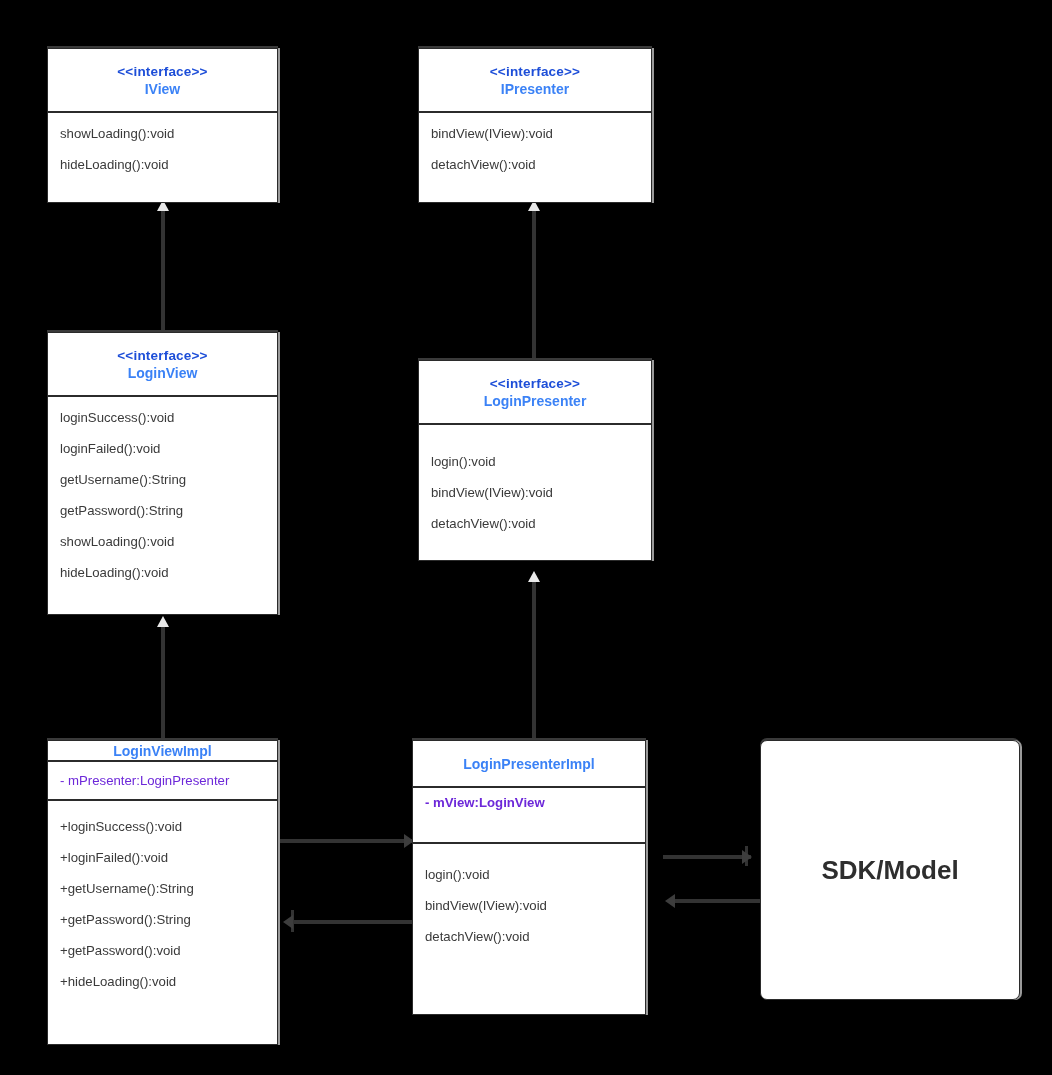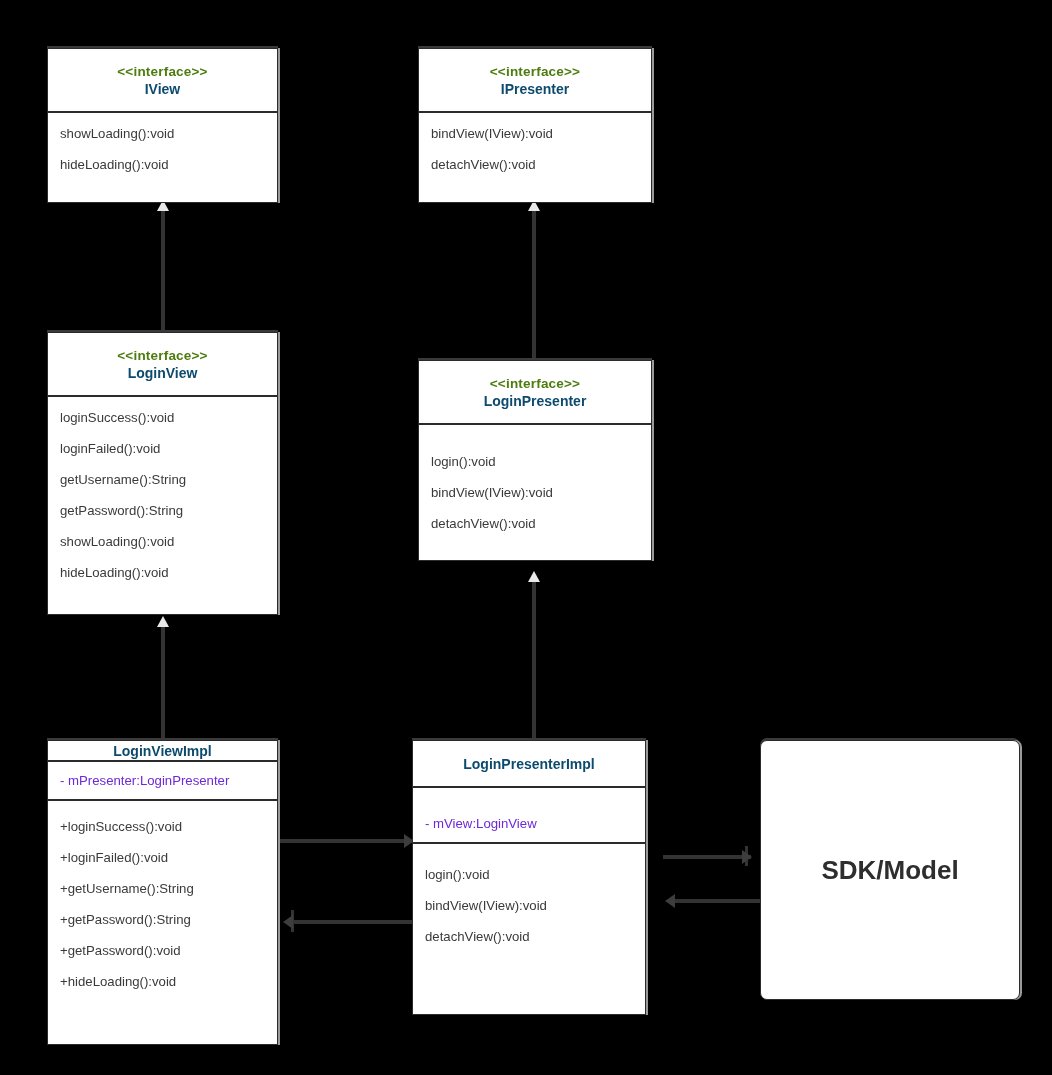--- a/index.html
+++ b/index.html
@@ -50,27 +50,27 @@
     display: flex;
     flex-direction: column;
     justify-content: center;
     align-items: center;
   }
   .stereo {
     font-size: 13.5px;
     font-weight: bold;
     letter-spacing: 0.2px;
     line-height: 17px;
-    color: #4d7c0f;
+    color: #1d4ed8;
   }
   .cname {
     font-size: 14px;
     font-weight: bold;
     line-height: 18px;
-    color: #0c4a6e;
+    color: #3b82f6;
   }
   .cname.solo {
     font-size: 14px;
   }
 
   .members {
     padding: 6px 12px 6px 12px;
   }
   .member {
     font-size: 13.2px;
@@ -226,21 +226,21 @@
       <div class="member">+getPassword():void</div>
       <div class="member">+hideLoading():void</div>
     </div>
   </div>
 
   <div class="uml-box" style="left:412px; top:740px; width:234px; height:275px;">
     <div class="compartment head" style="height:45px;">
       <div class="cname solo">LoginPresenterImpl</div>
     </div>
     <div class="compartment" style="height:56px;">
-      <div class="attr" style="padding-top:28px;">- mView:LoginView</div>
+      <div class="attr" style="padding-top:7px;font-weight:bold;">- mView:LoginView</div>
     </div>
     <div class="compartment members" style="height:174px; padding-top:16px;">
       <div class="member">login():void</div>
       <div class="member">bindView(IView):void</div>
       <div class="member">detachView():void</div>
     </div>
   </div>
 
   <div class="uml-box plain" style="left:760px; top:740px; width:260px; height:260px;border-radius:7px;">
     <div class="sdk-label">SDK/Model</div>

